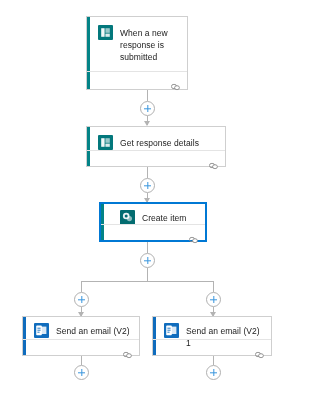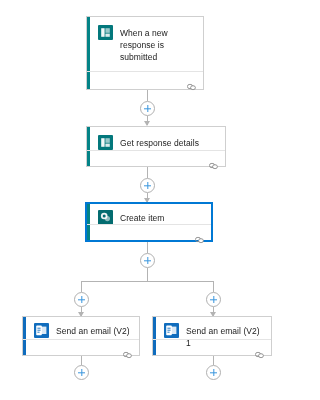--- a/index.html
+++ b/index.html
@@ -145,21 +145,21 @@
 
   <div class="line v" style="left:81px; top:307px; height:9px;"></div>
   <div class="arrowhead" style="left:78px; top:312px;"></div>
 
   <div class="line v" style="left:213px; top:307px; height:9px;"></div>
   <div class="arrowhead" style="left:210px; top:312px;"></div>
 
   <div class="line v" style="left:81px; top:356px; height:9px;"></div>
   <div class="line v" style="left:213px; top:356px; height:9px;"></div>
 
-  <div class="card" style="left:86px; top:16px; width:118px; height:74px;">
+  <div class="card" style="left:86px; top:16px; width:102px; height:74px;">
     <div class="accent" style="background:#038387;"></div>
     <div class="card-body">
       <span class="app-icon">
         <svg width="15" height="15" viewBox="0 0 15 15" aria-hidden="true">
           <rect x="0" y="0" width="15" height="15" rx="1" fill="#03787c"></rect>
           <rect x="3.2" y="3.2" width="3.4" height="8.6" fill="#ffffff" opacity="0.95"></rect>
           <rect x="7.4" y="3.2" width="4.4" height="4.6" fill="#ffffff" opacity="0.6"></rect>
           <rect x="7.4" y="8.6" width="4.4" height="3.2" fill="#ffffff" opacity="0.85"></rect>
         </svg>
       </span>
@@ -195,21 +195,21 @@
         <svg width="9" height="7" viewBox="0 0 9 7" aria-hidden="true">
           <ellipse cx="3" cy="3" rx="2.6" ry="2.2" fill="none" stroke="#8a8a8a" stroke-width="0.9"></ellipse>
           <ellipse cx="6" cy="4.2" rx="2.4" ry="2" fill="#ffffff" stroke="#8a8a8a" stroke-width="0.9"></ellipse>
         </svg>
       </span>
     </div>
   </div>
 
   <div class="plus" style="left:140px; top:178px;"></div>
 
-  <div class="card selected" style="left:86px; top:203px; width:126px; height:38px;">
+  <div class="card selected" style="left:100px; top:203px; width:106px; height:38px;padding-left:8px;">
     <div class="accent" style="background:#038387;"></div>
     <div class="card-body" style="padding:6px 8px 6px 11px;">
       <span class="app-icon">
         <svg width="15" height="15" viewBox="0 0 15 15" aria-hidden="true">
           <rect x="0" y="0" width="15" height="15" rx="1" fill="#036c70"></rect>
           <circle cx="6.2" cy="6" r="3.3" fill="#ffffff" opacity="0.92"></circle>
           <circle cx="9.4" cy="8.6" r="2.6" fill="#ffffff" opacity="0.55"></circle>
           <circle cx="6.2" cy="6" r="1.5" fill="#036c70"></circle>
         </svg>
       </span>

